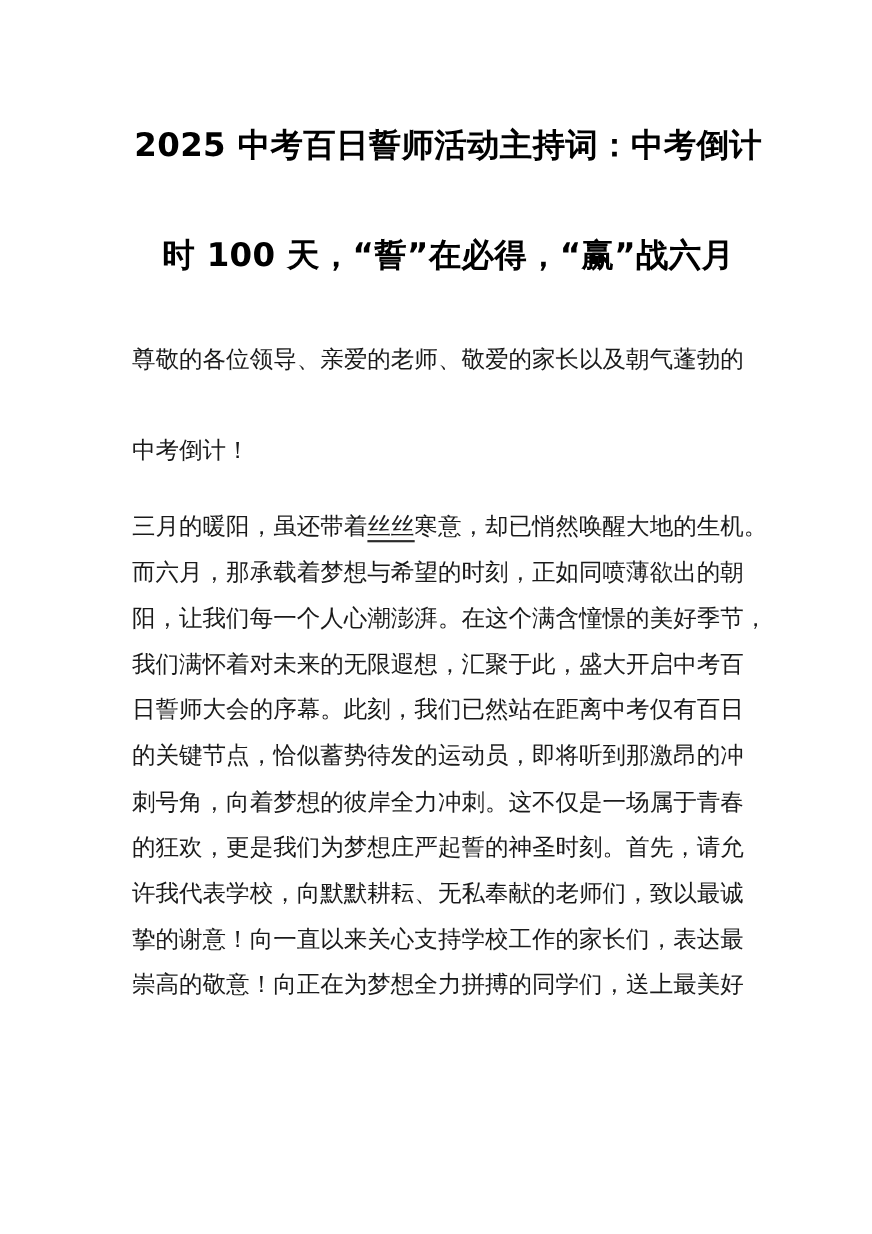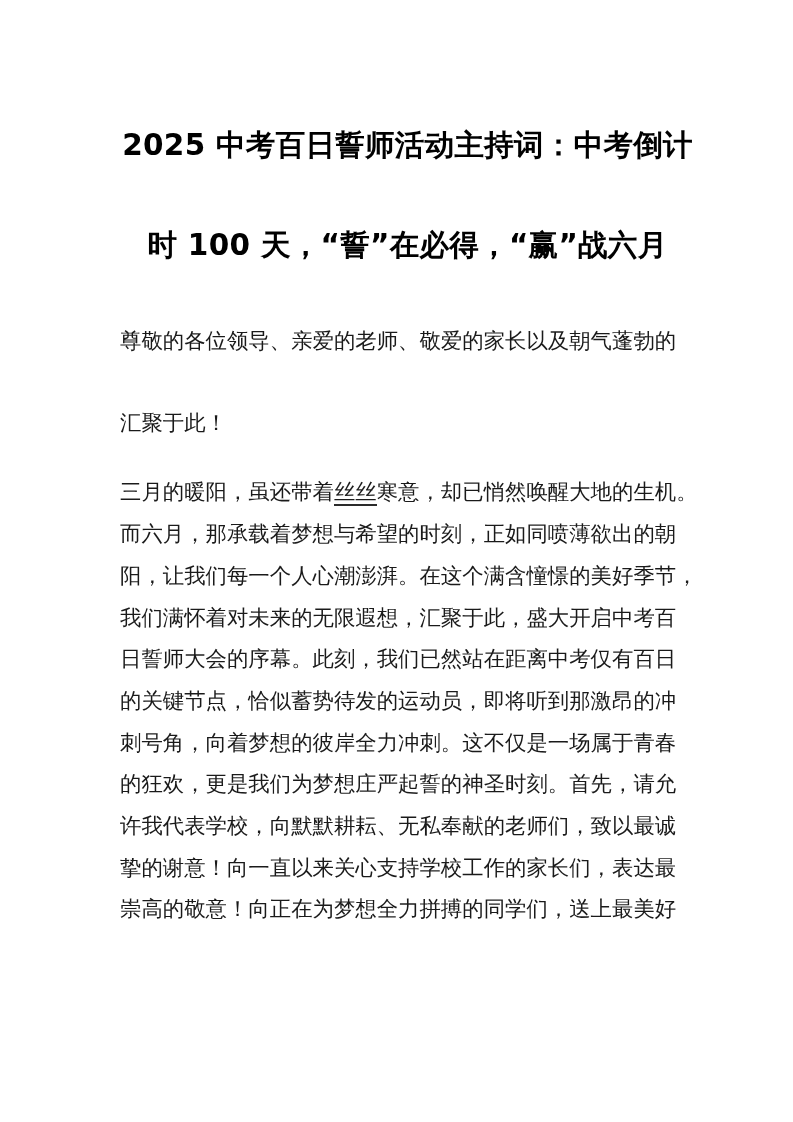--- a/index.html
+++ b/index.html
@@ -11,21 +11,21 @@
     position: relative;
     width: 793px;
     height: 1122px;
     background: #ffffff;
     overflow: hidden;
     font-family: "DejaVu Sans", sans-serif;
   }
   .content {
     position: absolute;
     left: 120px;
-    top: 95px;
+    top: 82px;
     width: 575px;
   }
   .doc-title {
     margin: 0;
     font-size: 29.5px;
     font-weight: 700;
     line-height: 100px;
     text-align: center;
     color: #000000;
     white-space: nowrap;
@@ -57,21 +57,21 @@
     <h1 class="doc-title">
       <div class="title-line">2025 中考百日誓师活动主持词：中考倒计</div>
       <div class="title-line">时 100 天，“誓”在必得，“赢”战六月</div>
     </h1>
 
     <div class="para p-greeting">
       <div class="line">尊敬的各位领导、亲爱的老师、敬爱的家长以及朝气蓬勃的</div>
     </div>
 
     <div class="para p-salute">
-      <div class="line">汇聚于此！</div>
+      <div class="line">中考倒计！</div>
     </div>
 
     <div class="para p-body">
       <div class="line">
         <span>三月的暖阳，虽还带着</span><span class="u">丝丝</span><span>寒意，却已悄然唤醒大地的生机。</span>
       </div>
       <div class="line">而六月，那承载着梦想与希望的时刻，正如同喷薄欲出的朝</div>
       <div class="line">阳，让我们每一个人心潮澎湃。在这个满含憧憬的美好季节，</div>
       <div class="line">我们满怀着对未来的无限遐想，汇聚于此，盛大开启中考百</div>
       <div class="line">日誓师大会的序幕。此刻，我们已然站在距离中考仅有百日</div>

